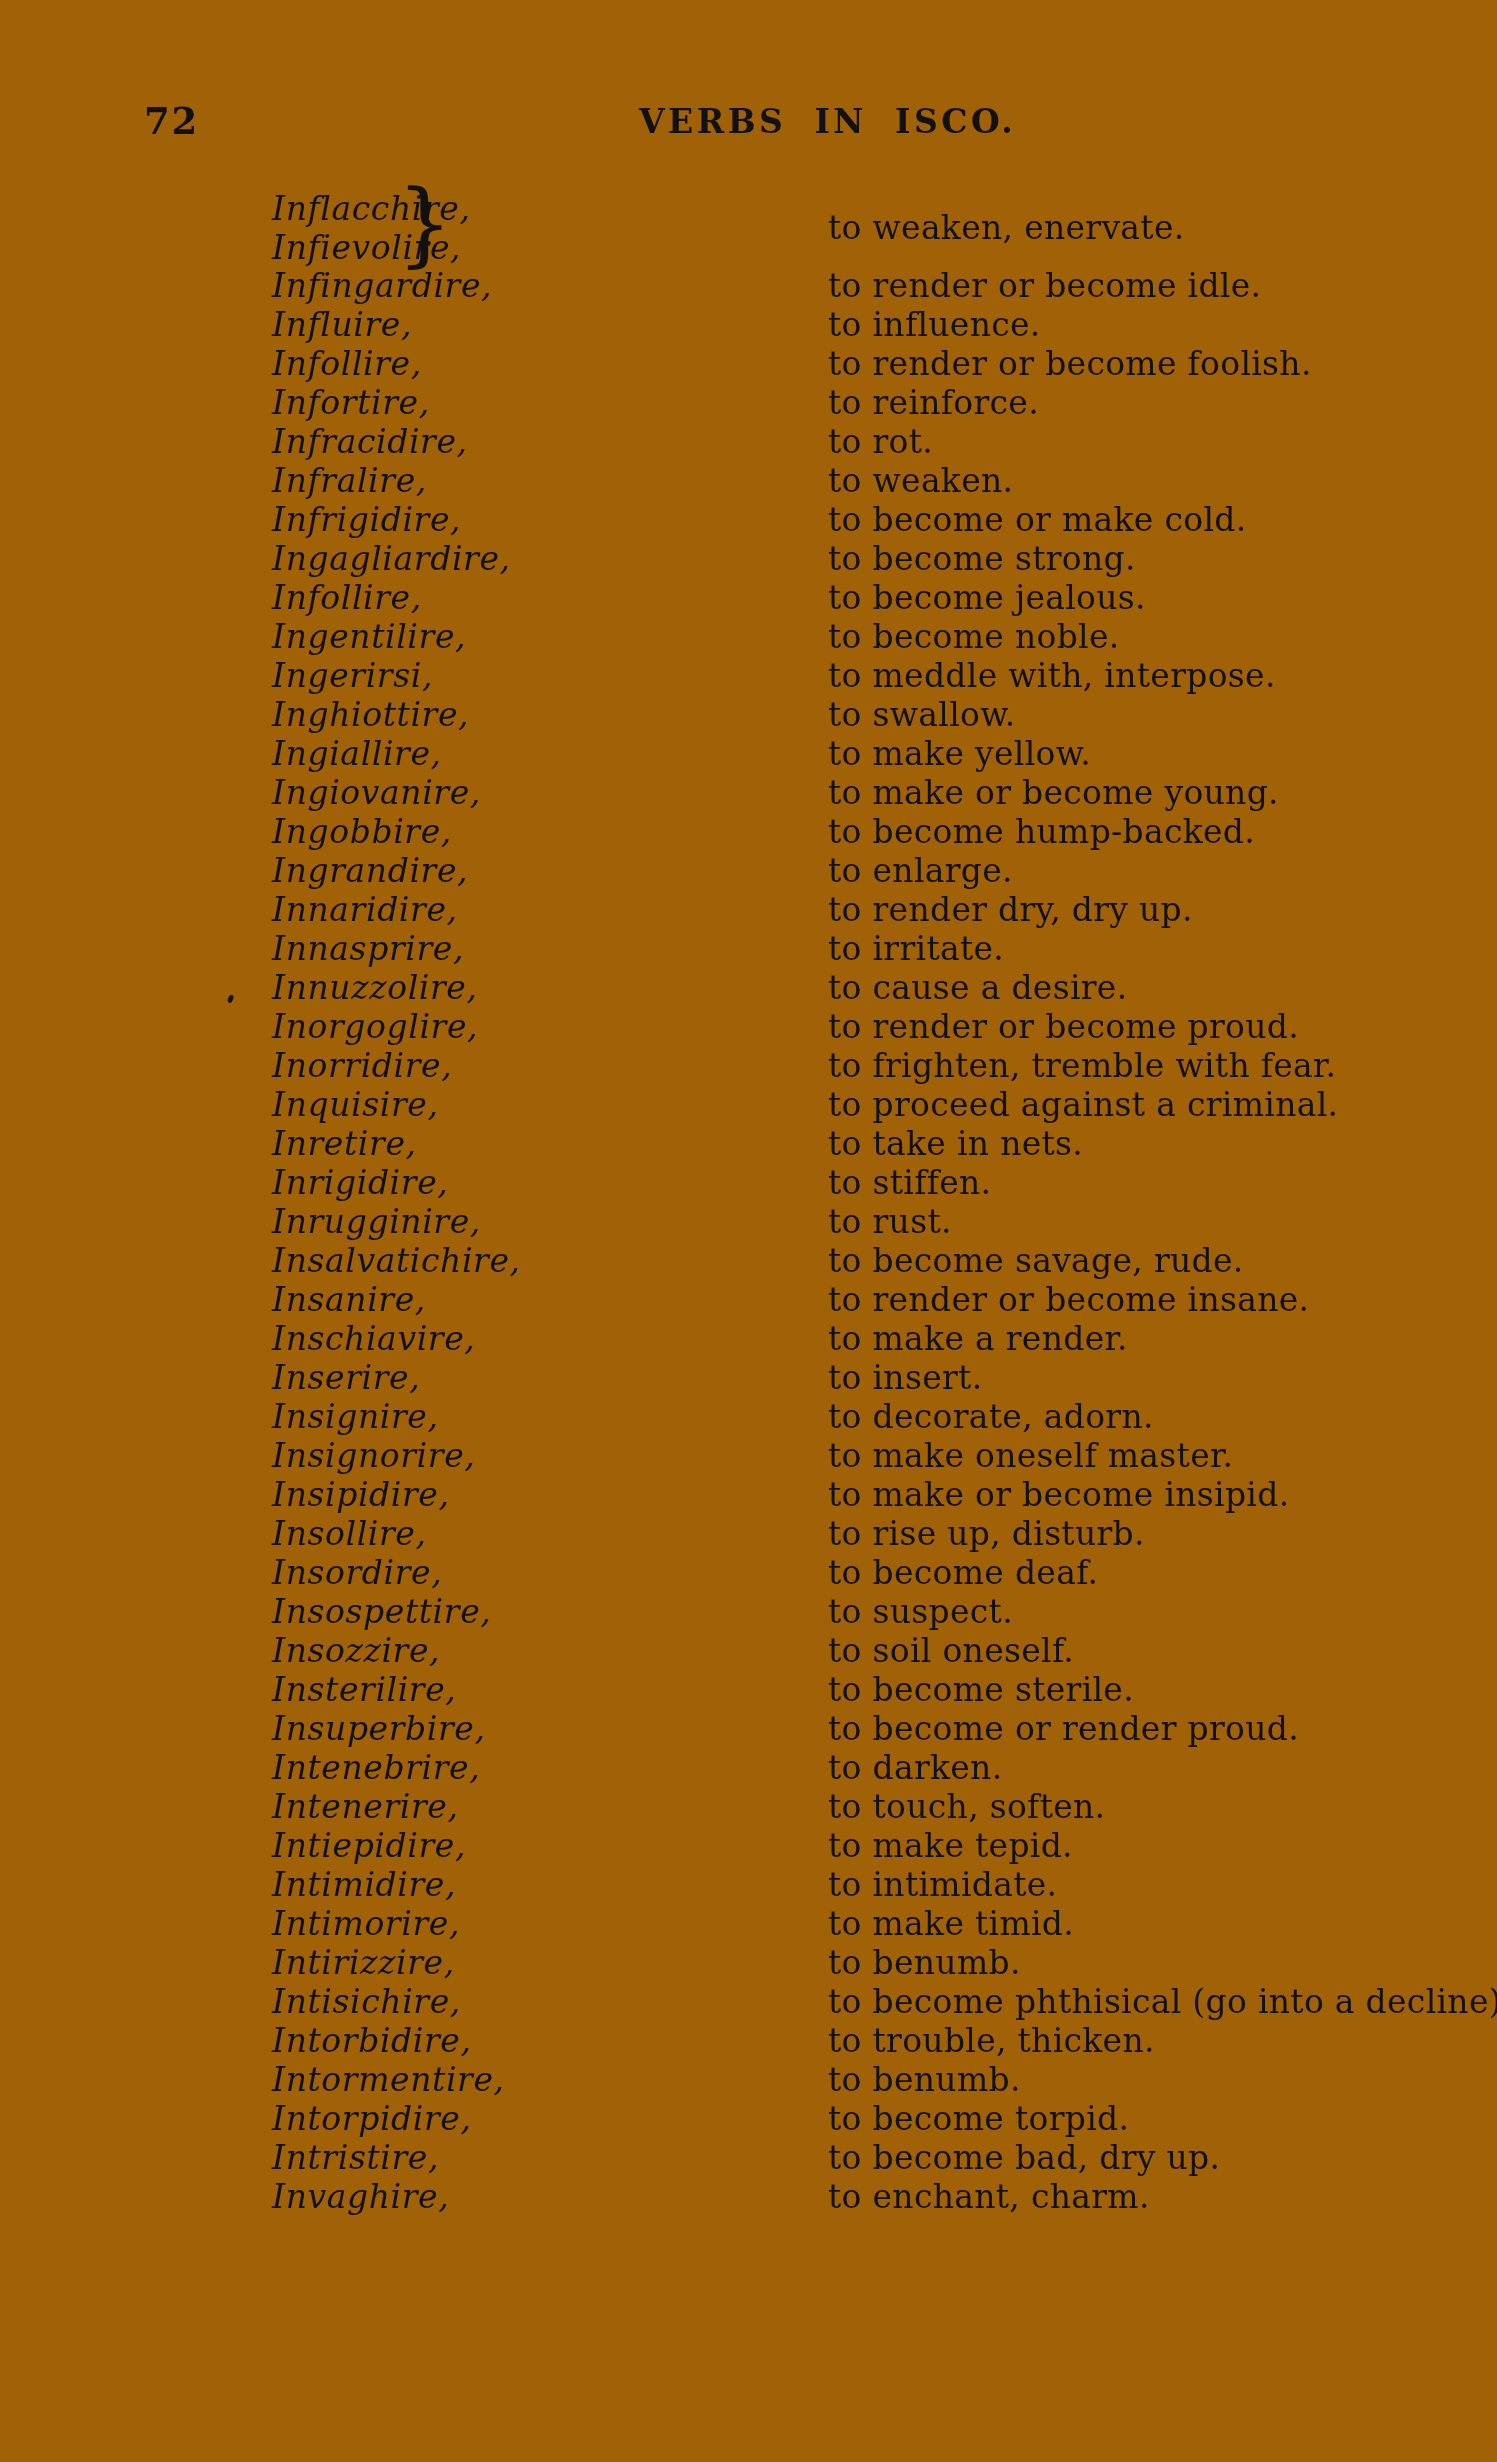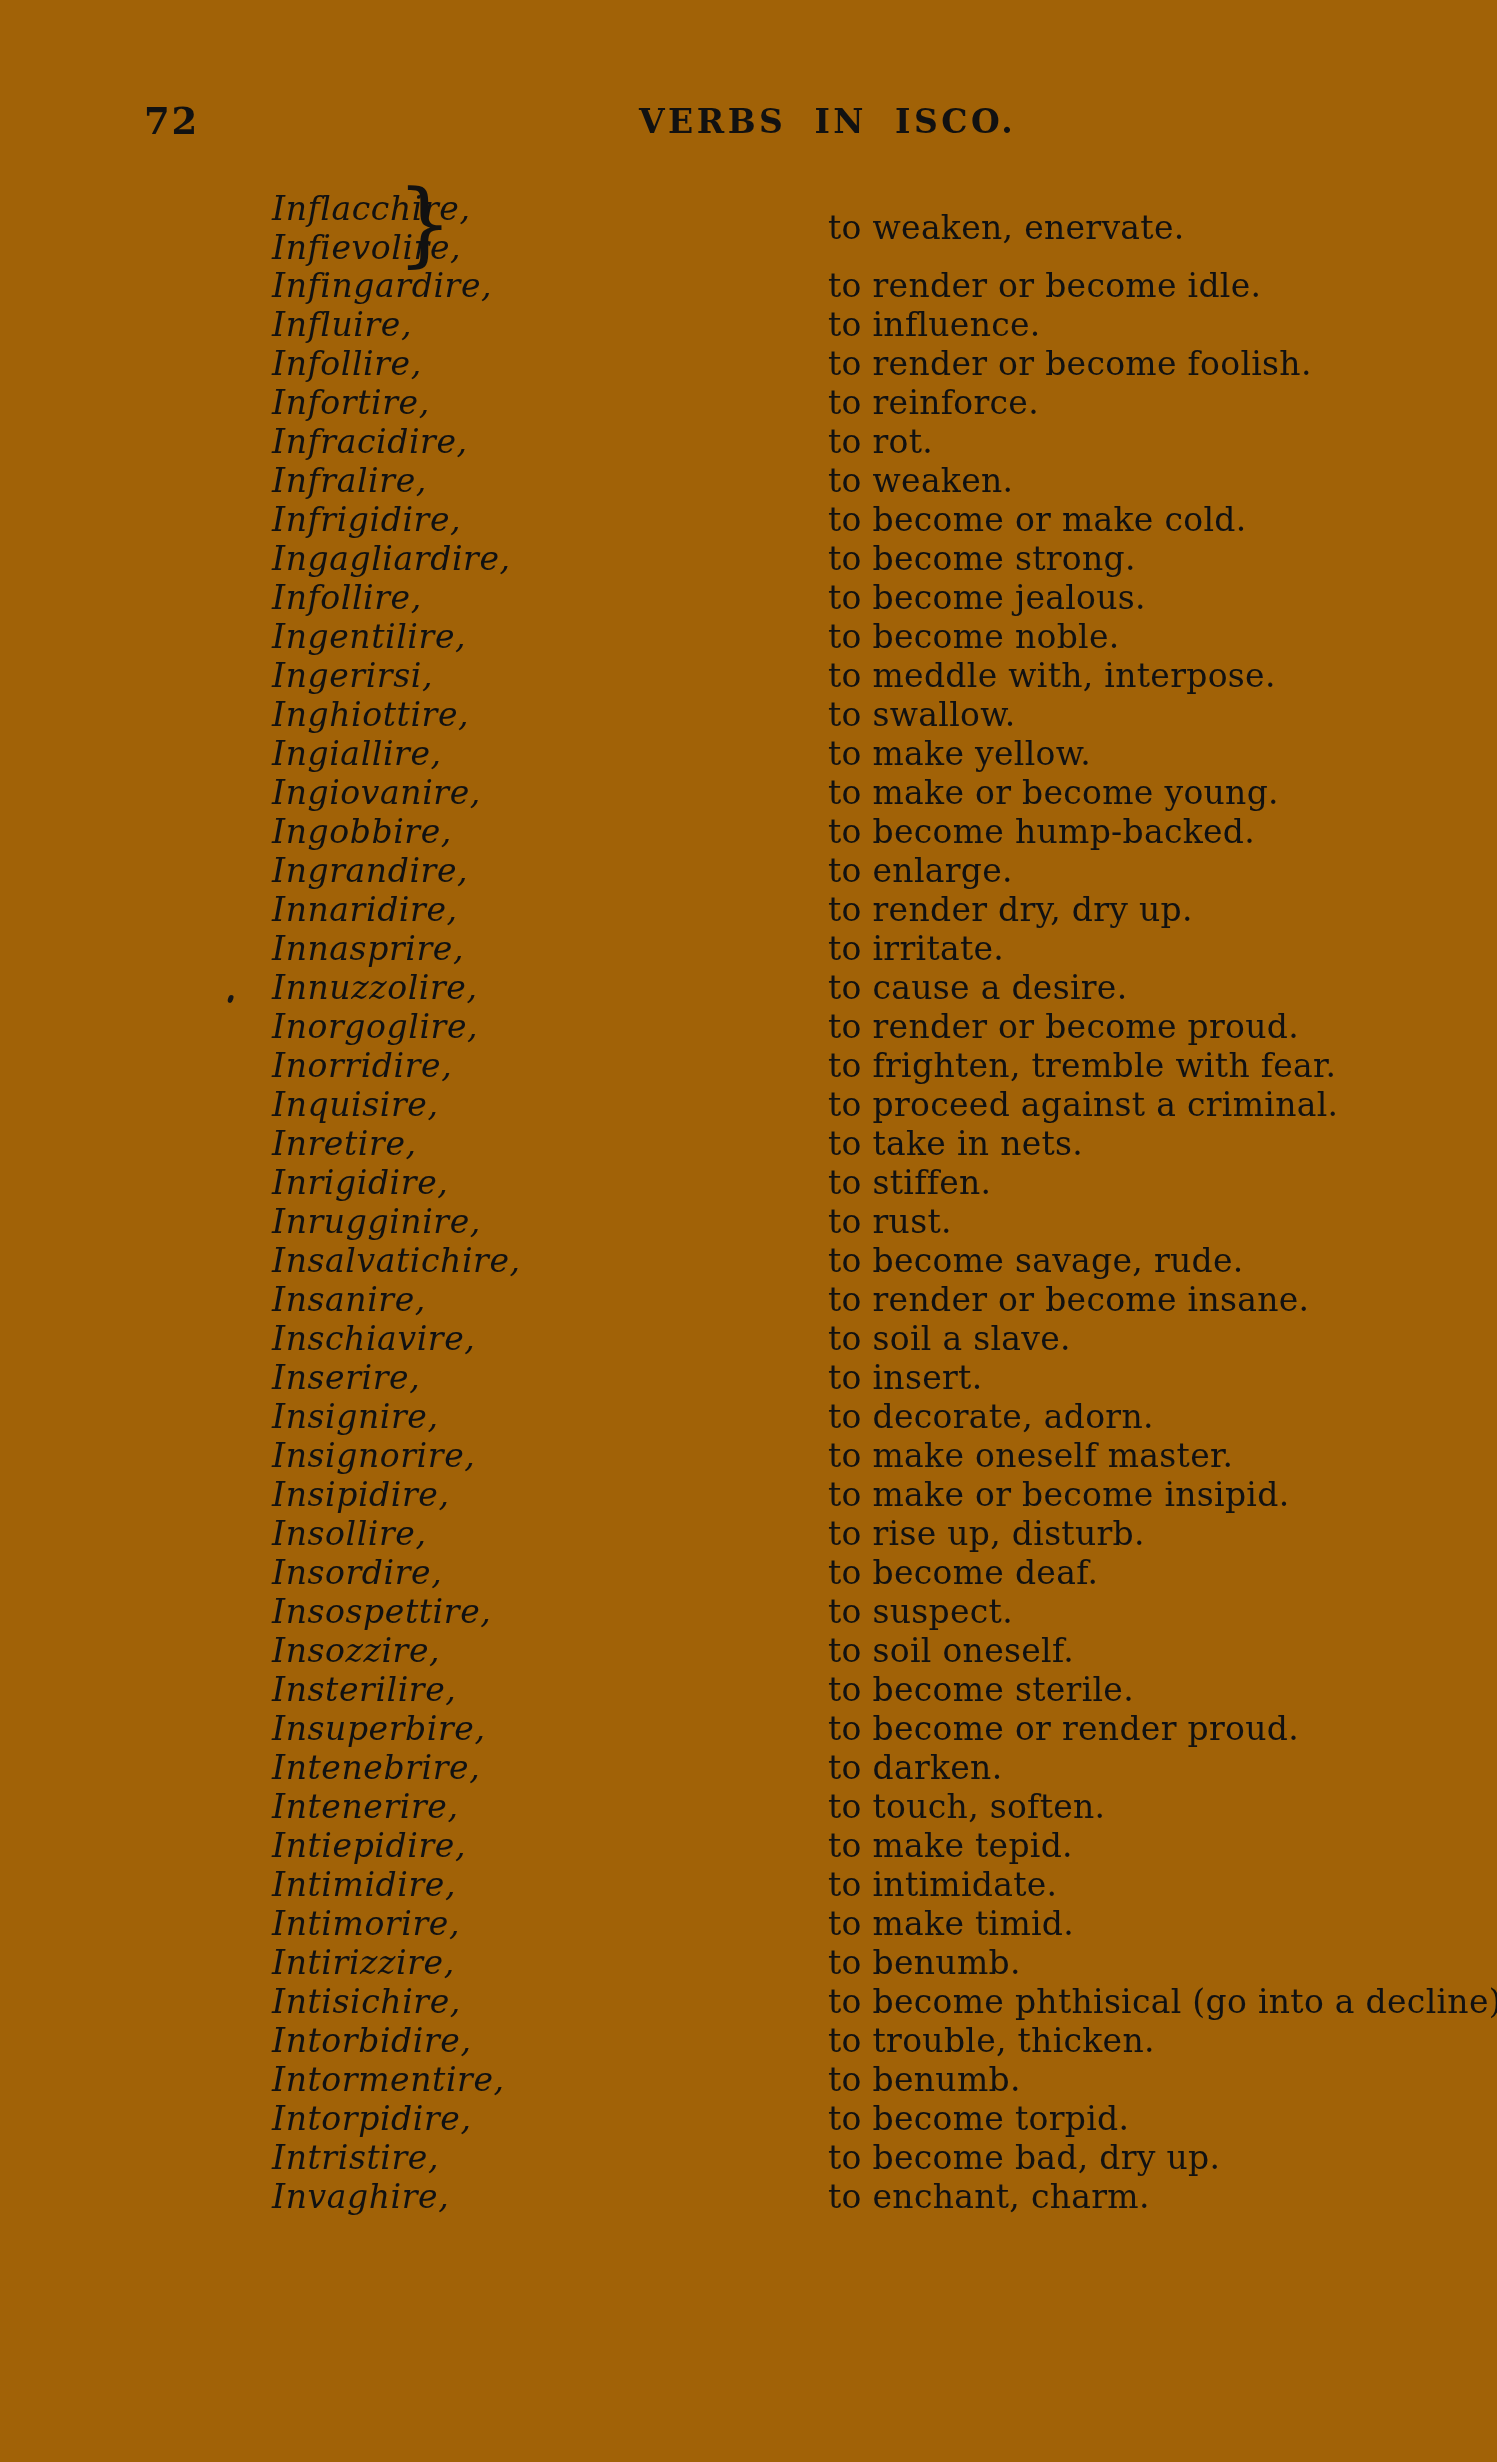--- a/index.html
+++ b/index.html
@@ -250,21 +250,21 @@
           <div class="gloss">to become savage, rude.</div>
         </div>
 
         <div class="row">
           <div class="verb">Insanire,</div>
           <div class="gloss">to render or become insane.</div>
         </div>
 
         <div class="row">
           <div class="verb">Inschiavire,</div>
-          <div class="gloss">to soil a slave.</div>
+          <div class="gloss">to make a render.</div>
         </div>
 
         <div class="row">
           <div class="verb">Inserire,</div>
           <div class="gloss">to insert.</div>
         </div>
 
         <div class="row">
           <div class="verb">Insignire,</div>
           <div class="gloss">to decorate, adorn.</div>

